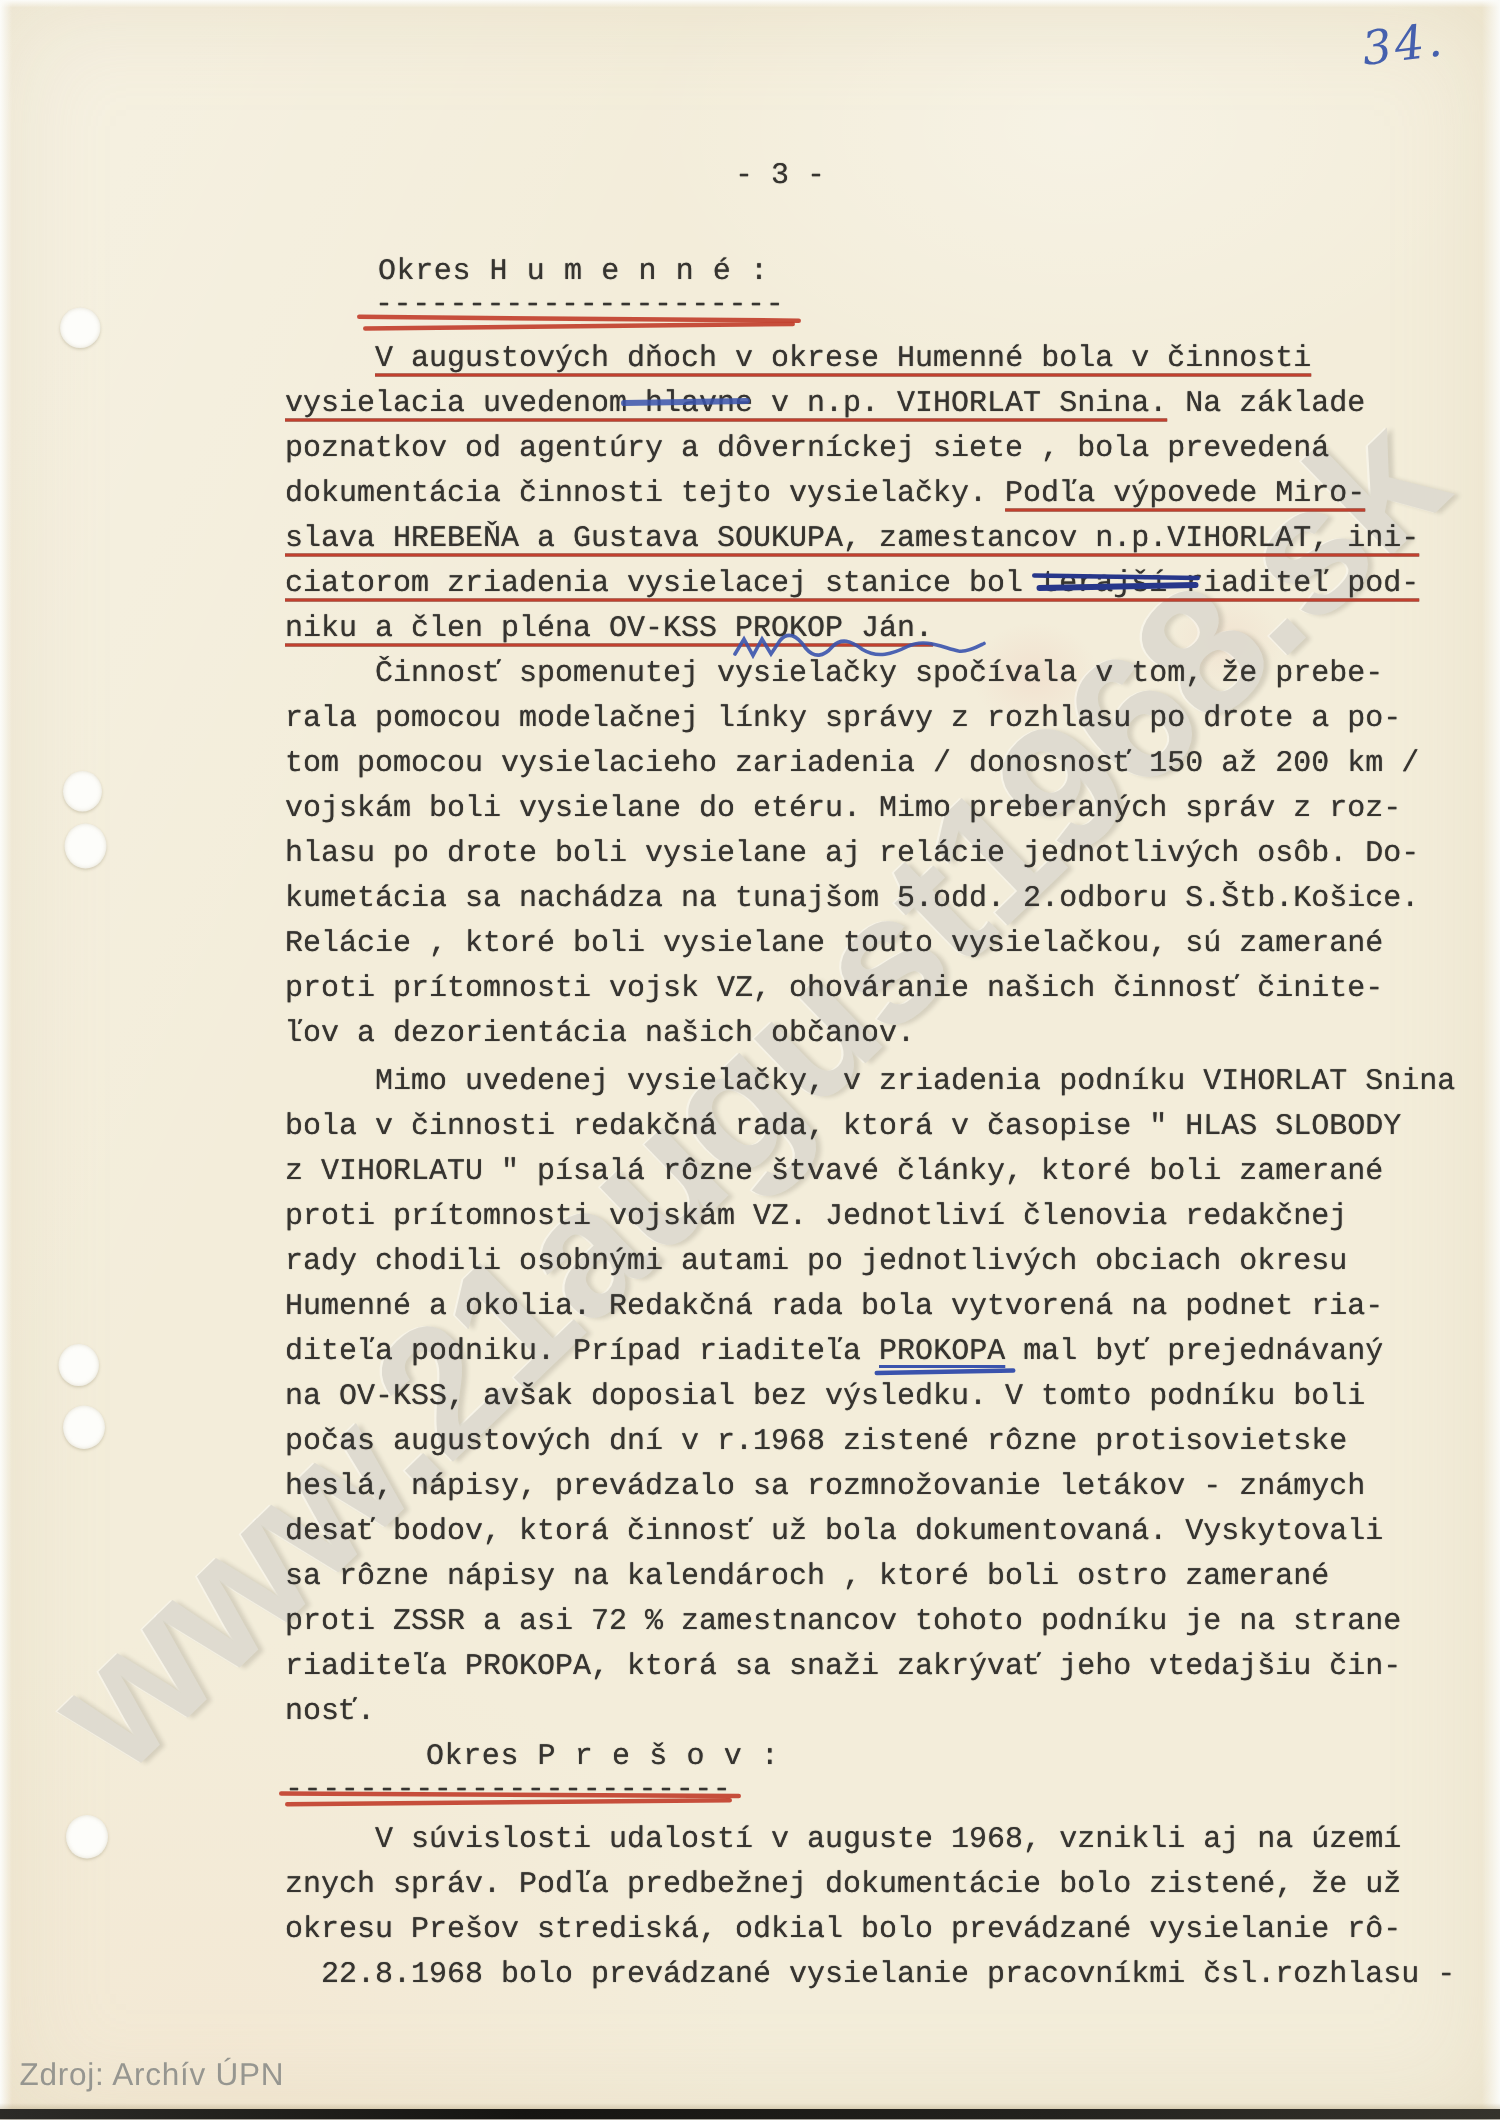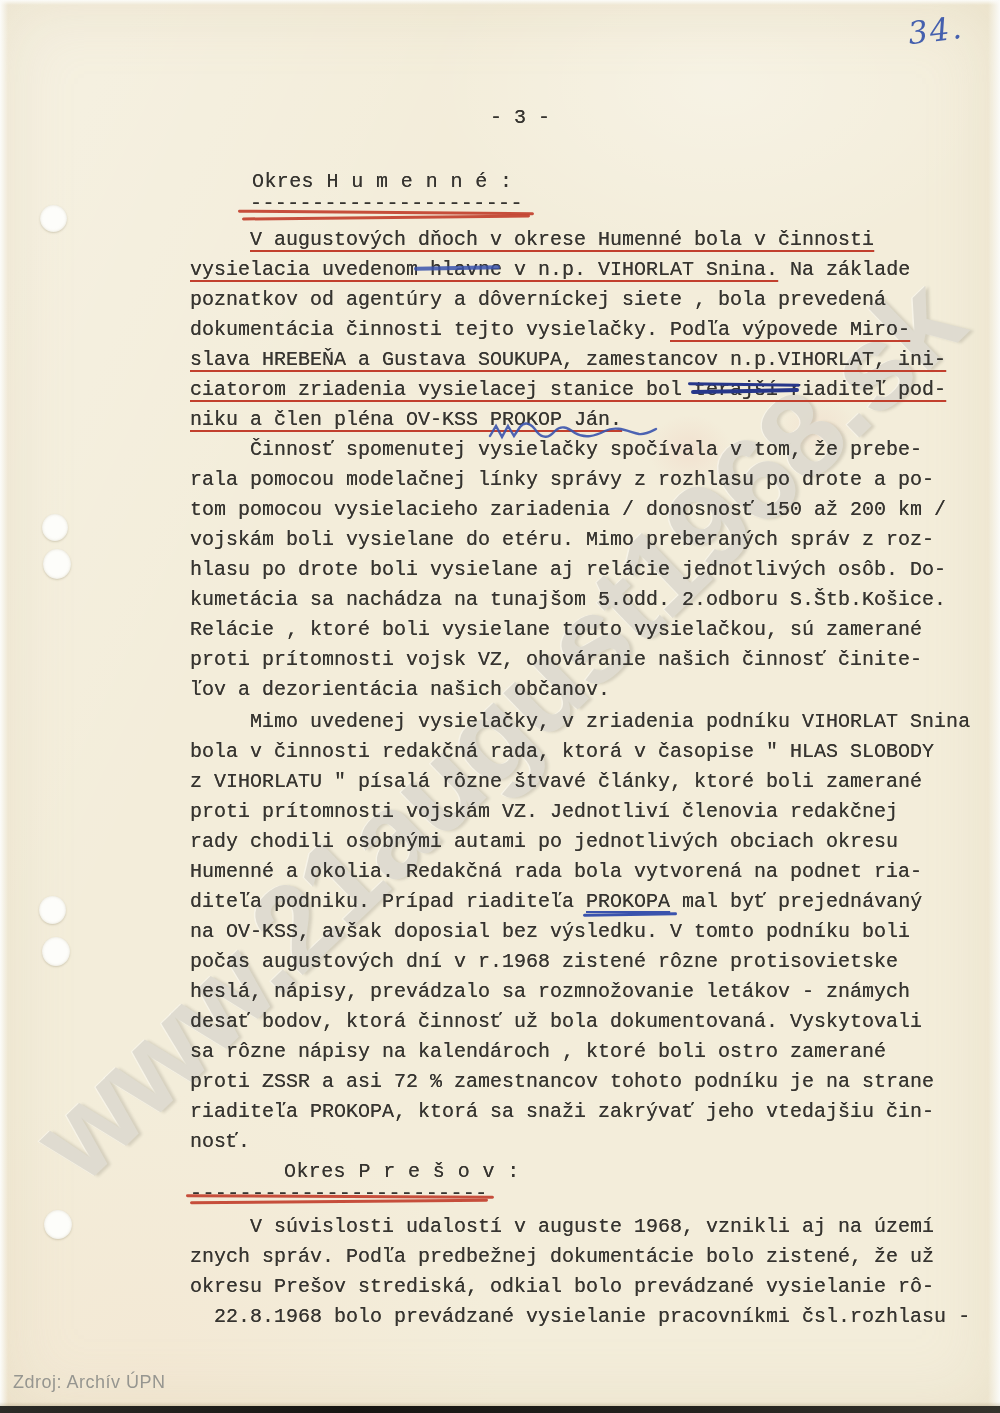--- a/index.html
+++ b/index.html
@@ -48,21 +48,21 @@
   .bottom-shade{position:absolute;left:0;right:0;bottom:7px;height:4px;z-index:6;
     background:linear-gradient(180deg,rgba(190,175,140,0),rgba(170,155,120,.35));}
   .handwritten{
     position:absolute;left:908px;top:12px;z-index:3;
     font-family:"DejaVu Serif",serif;font-style:italic;font-size:31px;
     color:#4560ae;transform:rotate(-7deg);letter-spacing:2px;
   }
   .typed-pagenum{position:absolute;left:40px;width:960px;top:103px;text-align:center;z-index:2;}
   .source{
     position:absolute;left:13px;top:1372px;z-index:6;
-    font-family:"Liberation Sans",sans-serif;font-size:18px;color:#969690;
+    font-family:"Liberation Sans",sans-serif;font-size:21px;color:#969690;
     letter-spacing:.5px;
   }
   .wave-svg{position:absolute;left:487px;top:419px;z-index:3;}
 </style>
 </head>
 <body>
 
 <div class="page">
 
   <div class="watermark">www.21august1968.sk</div>

